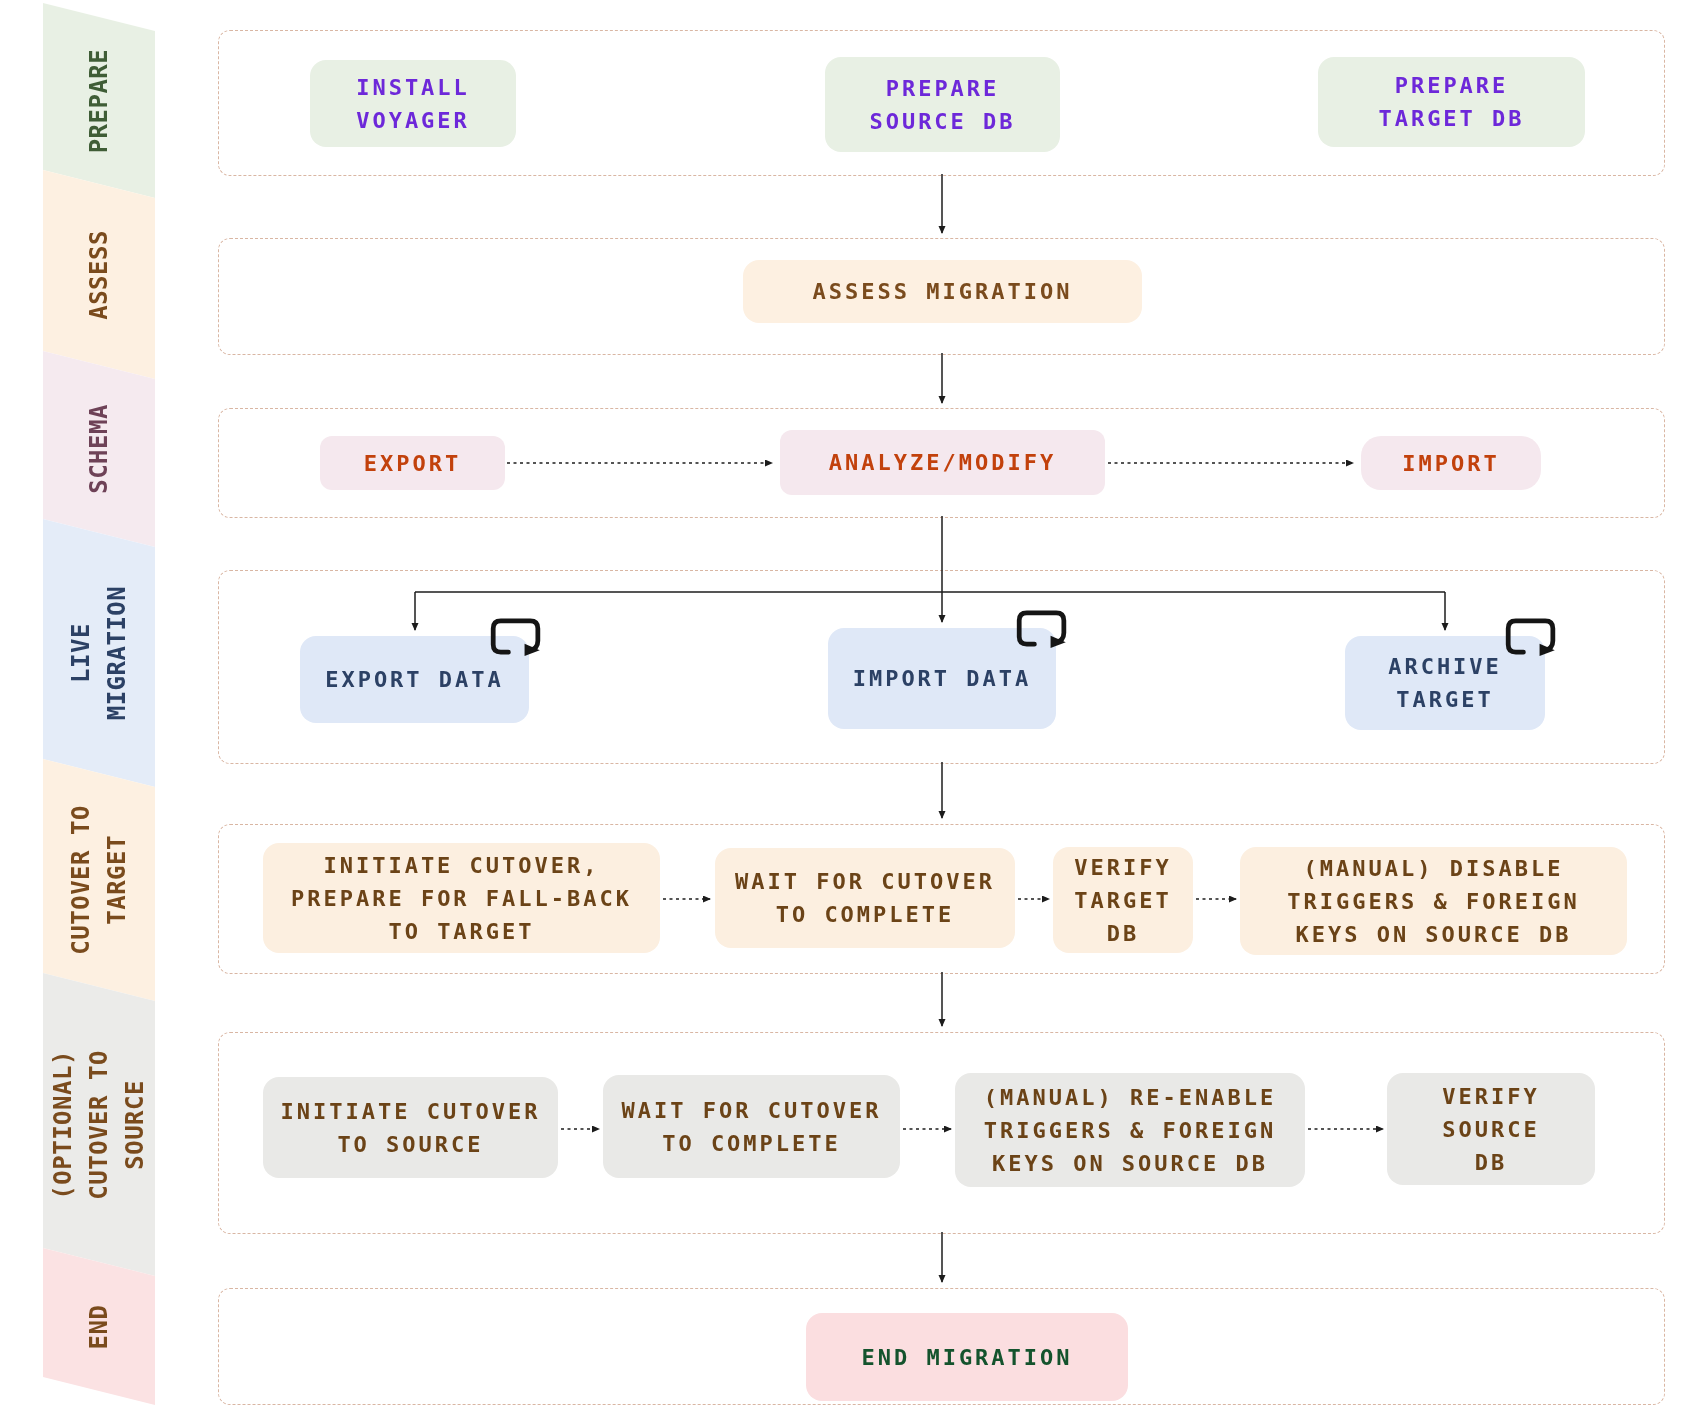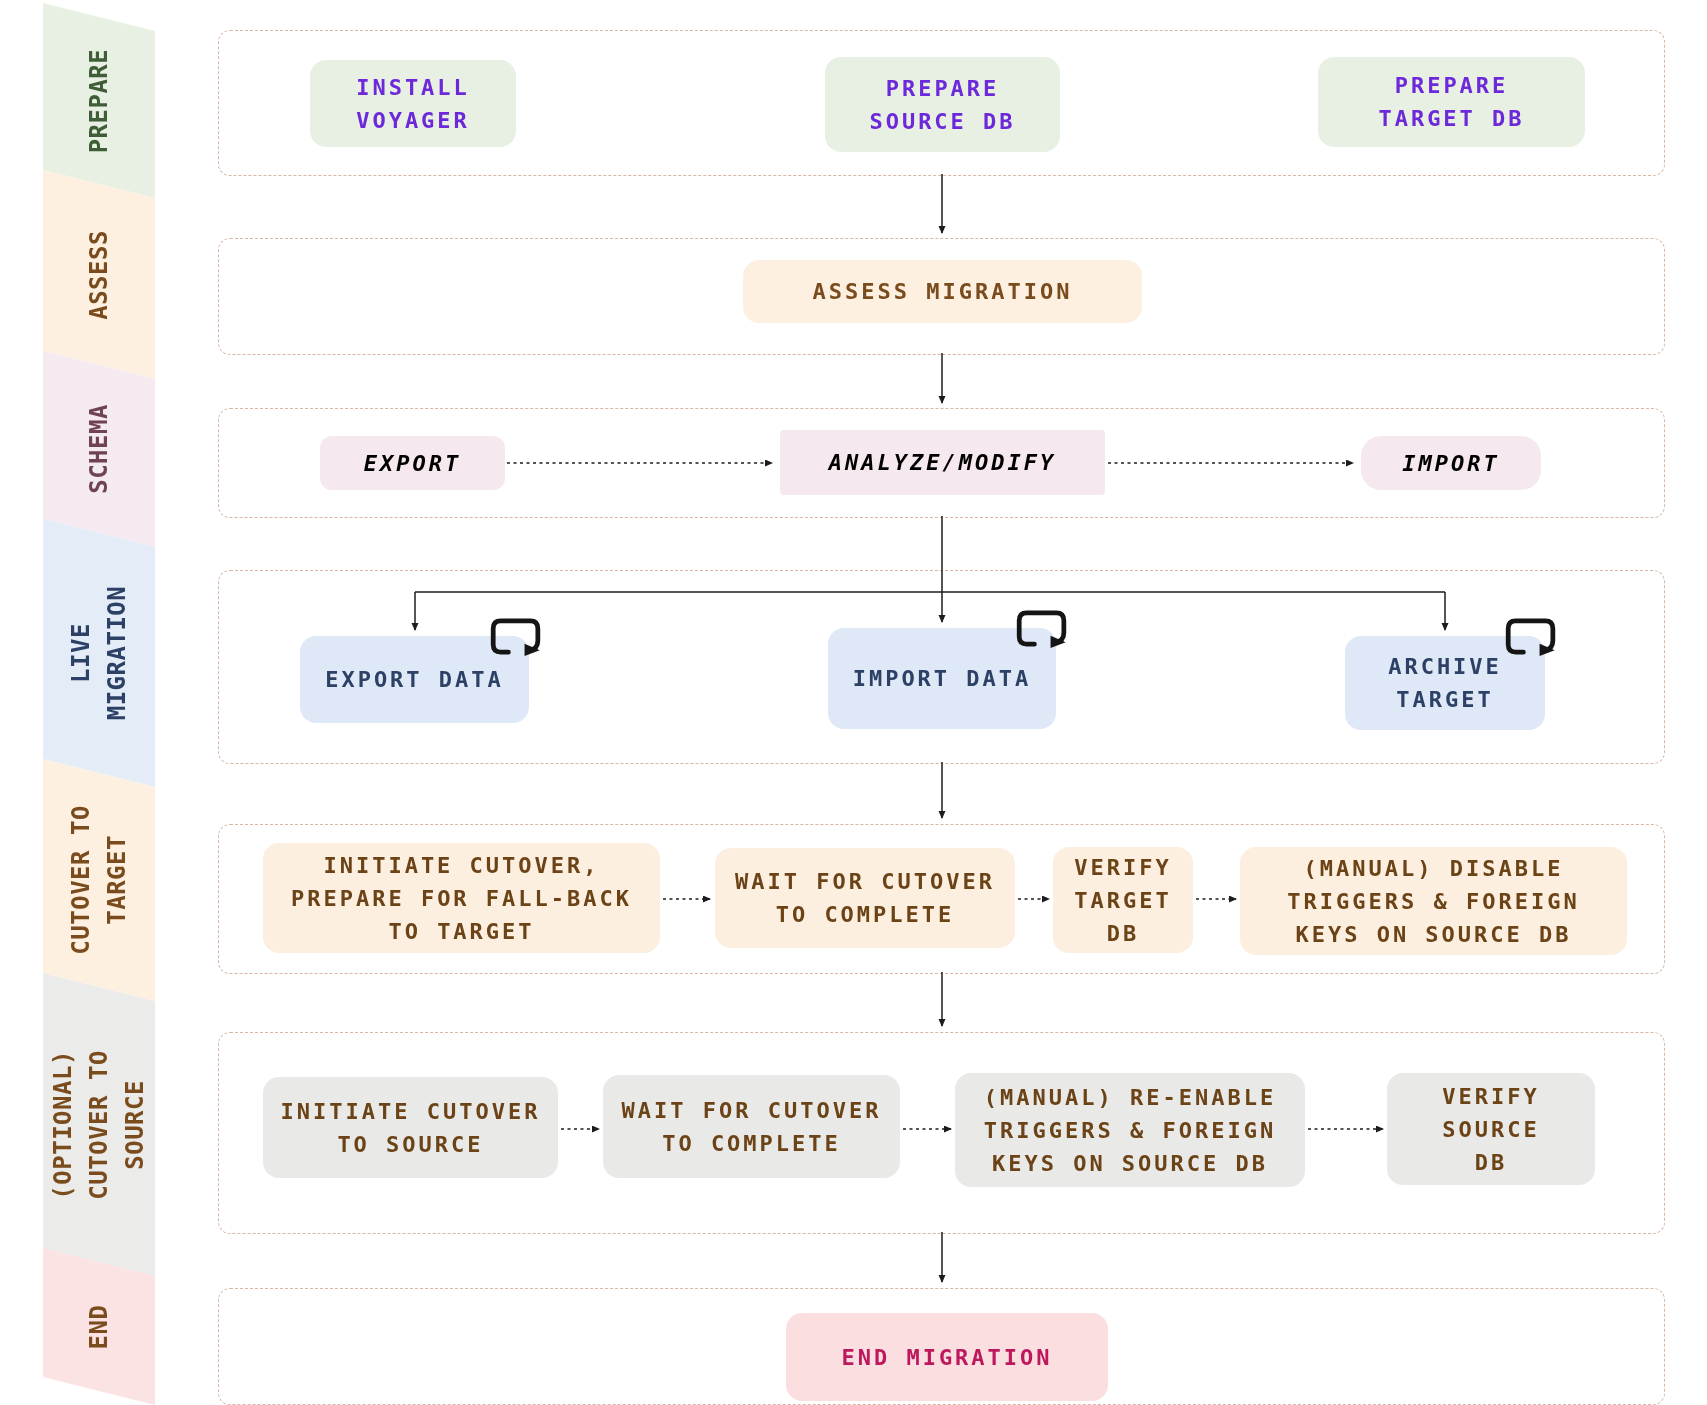--- a/index.html
+++ b/index.html
@@ -22,25 +22,25 @@
 
   
   .row{position:absolute;left:218px;width:1445px;border:1.5px dashed #d9b6a3;border-radius:12px;}
 
   
   .bx{position:absolute;display:flex;align-items:center;justify-content:center;
       border-radius:16px;font-weight:bold;font-size:22px;letter-spacing:3px;
       line-height:1.5;text-align:center;white-space:pre-line;}
   .bx-green{background:#e8f0e4;color:#6d28d9;}
   .bx-peach{background:#fdf0e1;color:#7a4b1d;}
-  .bx-pink {background:#f5e8ee;color:#000000;font-style:italic;}
+  .bx-pink {background:#f5e8ee;color:#c2410c;}
   .bx-blue {background:#dfe8f7;color:#2c4165;}
   .bx-cream{background:#fcefe0;color:#6b4317;}
   .bx-gray {background:#e9e9e7;color:#6b4317;}
-  .bx-red  {background:#fbdee0;color:#be185d;}
+  .bx-red  {background:#fbdee0;color:#14532d;margin-left:20px;}
 
   .loop-icon{position:absolute;width:52px;height:38px;z-index:5;}
   svg.overlay{position:absolute;left:0;top:0;z-index:4;pointer-events:none;}
 </style>
 </head>
 <body>
 
 <div class="ribbon">
   <div class="seg seg-prepare" style="height:167px">
       <span class="seg-label">PREPARE</span>
@@ -80,21 +80,21 @@
 <div class="bx bx-green" style="left:310px;top:60px;width:206px;height:87px">INSTALL
 VOYAGER</div>
 <div class="bx bx-green" style="left:825px;top:57px;width:235px;height:95px">PREPARE
 SOURCE DB</div>
 <div class="bx bx-green" style="left:1318px;top:57px;width:267px;height:90px">PREPARE
 TARGET DB</div>
 
 <div class="bx bx-peach" style="left:743px;top:260px;width:399px;height:63px">ASSESS MIGRATION</div>
 
 <div class="bx bx-pink" style="left:320px;top:436px;width:185px;height:54px;border-radius:12px">EXPORT</div>
-<div class="bx bx-pink" style="left:780px;top:430px;width:325px;height:65px;border-radius:4px">ANALYZE/MODIFY</div>
+<div class="bx bx-pink" style="left:780px;top:430px;width:325px;height:65px;border-radius:12px">ANALYZE/MODIFY</div>
 <div class="bx bx-pink" style="left:1361px;top:436px;width:180px;height:54px;border-radius:20px">IMPORT</div>
 
 <div class="bx bx-blue" style="left:300px;top:636px;width:229px;height:87px">EXPORT DATA</div>
 <div class="bx bx-blue" style="left:828px;top:628px;width:228px;height:101px">IMPORT DATA</div>
 <div class="bx bx-blue" style="left:1345px;top:636px;width:200px;height:94px">ARCHIVE
 TARGET</div>
 
 <div class="bx bx-cream" style="left:263px;top:843px;width:397px;height:110px">INITIATE CUTOVER,
 PREPARE FOR FALL-BACK
 TO TARGET</div>

